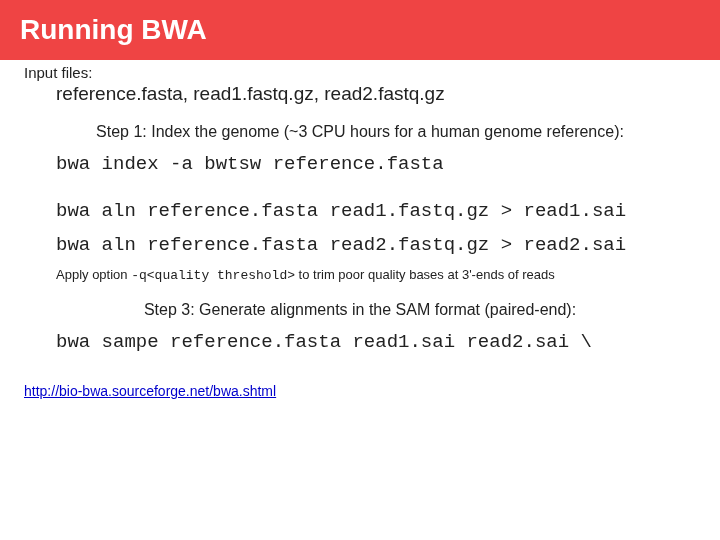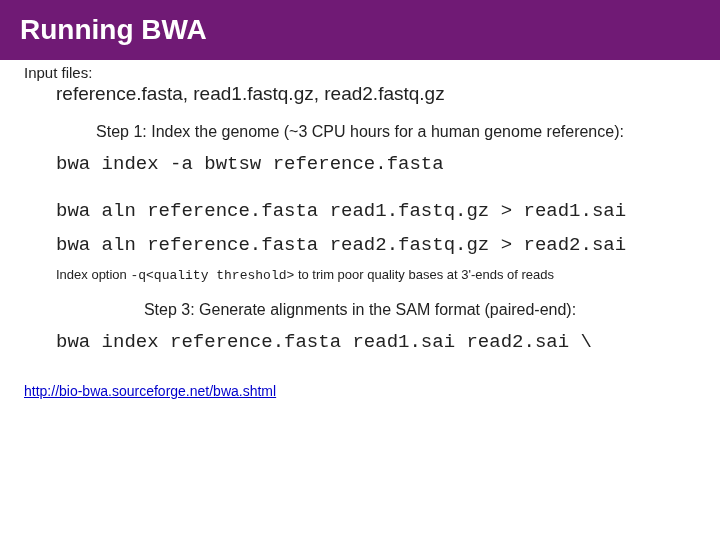--- a/index.html
+++ b/index.html
@@ -10,21 +10,21 @@
 
     body {
       width: 720px;
       height: 540px;
       font-family: Arial, Helvetica, sans-serif;
       background: #ffffff;
       overflow: hidden;
     }
 
     .header {
-      background-color: #701a75;
+      background-color: #ef4444;
       padding: 14px 20px;
     }
 
     .header-title {
       color: #ffffff;
       font-size: 28px;
       font-weight: bold;
     }
 
     .content {
@@ -111,26 +111,26 @@
   <div class="section">
     <div class="step-heading">Step 1: Index the genome (~3 CPU hours for a human genome reference):</div>
     <div class="code-block">bwa index -a bwtsw reference.fasta</div>
   </div>
 
   
   <div class="section">
     <div class="code-block">bwa aln reference.fasta read1.fastq.gz &gt; read1.sai</div>
     <div class="code-block">bwa aln reference.fasta read2.fastq.gz &gt; read2.sai</div>
     <div class="note-text step2-note">
-      <span>Index option </span><span class="code-inline">-q&lt;quality threshold&gt;</span><span> to trim poor quality bases at 3'-ends of reads</span>
+      <span>Apply option </span><span class="code-inline">-q&lt;quality threshold&gt;</span><span> to trim poor quality bases at 3'-ends of reads</span>
     </div>
   </div>
 
   
   <div class="section">
     <div class="step-heading">Step 3: Generate alignments in the SAM format (paired-end):</div>
-    <div class="code-block">bwa index reference.fasta read1.sai read2.sai \</div>
+    <div class="code-block">bwa sampe reference.fasta read1.sai read2.sai \</div>
   </div>
 
   
   <a class="link" href="#">http://bio-bwa.sourceforge.net/bwa.shtml</a>
 
 </div>
 
 </body></html>

